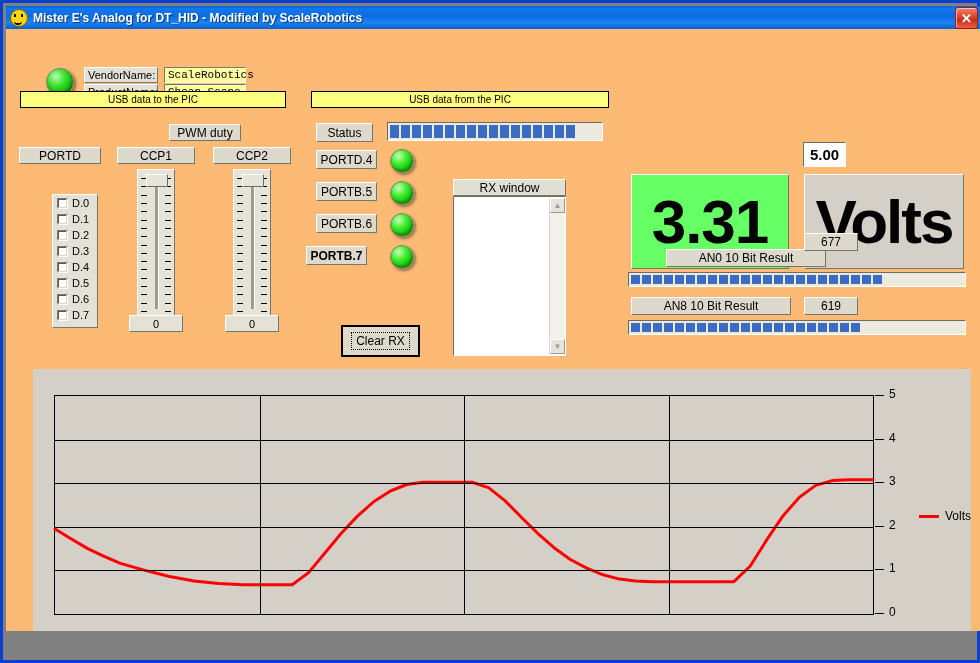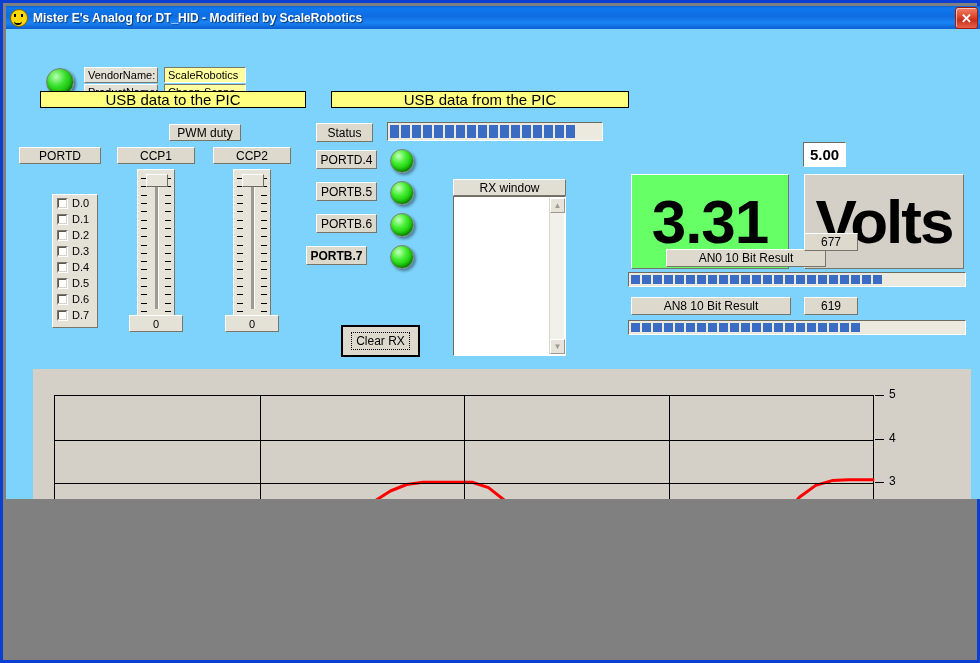--- a/index.html
+++ b/index.html
@@ -59,46 +59,45 @@
     border-radius: 3px;
     box-shadow: inset 1px 1px 0 rgba(255,255,255,.55);
     display:flex; align-items:center; justify-content:center;
     color:#fff; font-size:13px; font-weight:bold;
     line-height: 1;
     cursor: pointer;
   }
 
   #client {
     position: absolute; left: 3px; top: 26px;
-    width: 974px; height: 470px;
-    background: #7dd3fc;
+    width: 974px; height: 602px;
+    background: #fdba74;
     overflow: hidden;
   }
   .lbl {
     position: absolute;
     background: #ddd9cd;
     border-top: 1px solid #ffffff;
     border-left: 1px solid #ffffff;
     border-right: 1px solid #77746c;
     border-bottom: 1px solid #77746c;
     box-sizing: border-box;
     font-size: 12px; color: #000;
     display: flex; align-items: center; justify-content: center;
     white-space: nowrap;
     text-align: center;
   }
   .banner {
     position: absolute;
     background: #ffff80;
     border: 1px solid #000;
     box-sizing: border-box;
-    font-size: 15px; color: #000;
+    font-size: 10px; color: #000;
     display:flex; align-items:center; justify-content:center;
     white-space: nowrap;
-    margin-left: 20px;
   }
 
   
   #conn-led {
     position:absolute; left:40px; top:39px;
     width:26px; height:26px; border-radius:50%;
     background: radial-gradient(circle at 35% 30%, #b8ffb0 0%, #39e02d 38%, #12b205 72%, #0a7a04 100%);
     box-shadow: 2px 2px 3px rgba(0,0,0,.45), inset -1px -2px 3px rgba(0,0,0,.35);
     border: 1px solid #7d7d75;
   }
@@ -112,20 +111,21 @@
     white-space:nowrap;
   }
   .kv-val {
     position:absolute; height:16px;
     background:#ffffa0;
     border-top:1px solid #7a776f; border-left:1px solid #7a776f;
     border-right:1px solid #fff; border-bottom:1px solid #fff;
     box-sizing:border-box;
     font-size:11px; display:flex; align-items:center; padding-left:3px;
     white-space:nowrap;
+    font-family:Liberation Mono, monospace;
   }
 
   
   #portd-box {
     position:absolute; left:46px; top:165px;
     width:46px; height:134px;
     background:#e4e1d6;
     border-top:1px solid #fff; border-left:1px solid #fff;
     border-right:1px solid #78756d; border-bottom:1px solid #78756d;
     box-sizing:border-box;

